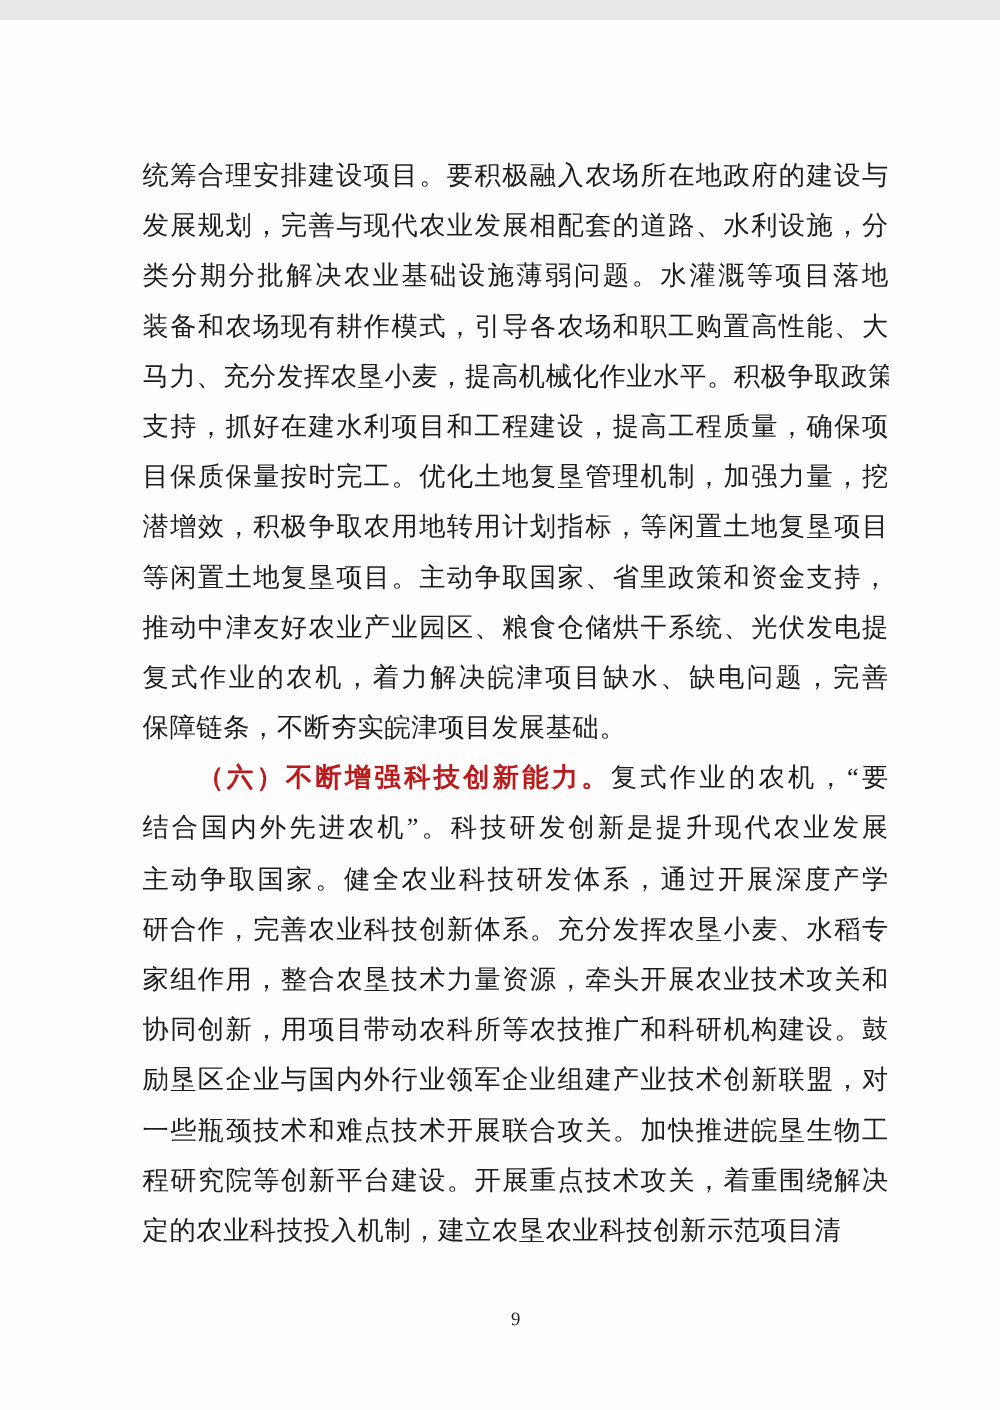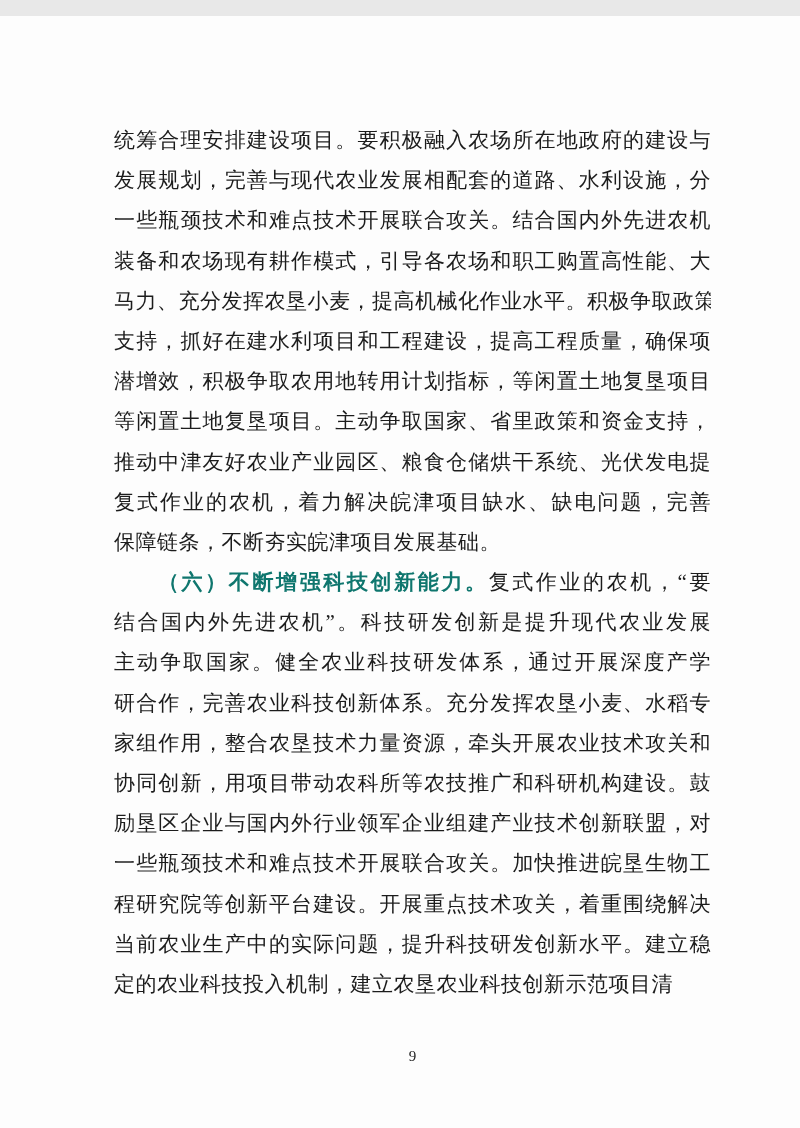--- a/index.html
+++ b/index.html
@@ -35,21 +35,21 @@
   }
   .line.no-justify {
     text-align: right;
     text-align-last: left;
   }
   .line.indent {
     text-indent: 44px;
   }
   .line .bold {
     font-weight: 700;
-    color: #0f766e;
+    color: #b91c1c;
     font-family: Liberation Serif, serif;
   }
   .page-number {
     position: absolute;
     left: 114px;
     top: 1028px;
     width: 597px;
     height: 24px;
     line-height: 24px;
     text-align: center;
@@ -58,35 +58,35 @@
     font-family: "Liberation Serif", "DejaVu Serif", serif;
   }
 </style>
 </head>
 <body>
 
 <div class="page">
   <div class="text-block" id="text-block">
       <div class="line">统筹合理安排建设项目。要积极融入农场所在地政府的建设与</div>
       <div class="line">发展规划，完善与现代农业发展相配套的道路、水利设施，分</div>
-      <div class="line">一些瓶颈技术和难点技术开展联合攻关。结合国内外先进农机</div>
+      <div class="line">类分期分批解决农业基础设施薄弱问题。水灌溉等项目落地</div>
       <div class="line">装备和农场现有耕作模式，引导各农场和职工购置高性能、大</div>
       <div class="line">马力、充分发挥农垦小麦，提高机械化作业水平。积极争取政策</div>
       <div class="line">支持，抓好在建水利项目和工程建设，提高工程质量，确保项</div>
+      <div class="line">目保质保量按时完工。优化土地复垦管理机制，加强力量，挖</div>
       <div class="line">潜增效，积极争取农用地转用计划指标，等闲置土地复垦项目</div>
       <div class="line">等闲置土地复垦项目。主动争取国家、省里政策和资金支持，</div>
       <div class="line">推动中津友好农业产业园区、粮食仓储烘干系统、光伏发电提</div>
       <div class="line">复式作业的农机，着力解决皖津项目缺水、缺电问题，完善</div>
       <div class="line no-justify">保障链条，不断夯实皖津项目发展基础。</div>
       <div class="line indent"><span class="bold">（六）不断增强科技创新能力。</span><span class="">复式作业的农机，“要</span></div>
       <div class="line">结合国内外先进农机”。科技研发创新是提升现代农业发展</div>
       <div class="line">主动争取国家。健全农业科技研发体系，通过开展深度产学</div>
       <div class="line">研合作，完善农业科技创新体系。充分发挥农垦小麦、水稻专</div>
       <div class="line">家组作用，整合农垦技术力量资源，牵头开展农业技术攻关和</div>
       <div class="line">协同创新，用项目带动农科所等农技推广和科研机构建设。鼓</div>
       <div class="line">励垦区企业与国内外行业领军企业组建产业技术创新联盟，对</div>
       <div class="line">一些瓶颈技术和难点技术开展联合攻关。加快推进皖垦生物工</div>
       <div class="line">程研究院等创新平台建设。开展重点技术攻关，着重围绕解决</div>
-      <div class="line">当前农业生产中的实际问题，提升科技研发创新水平。建立稳</div>
       <div class="line no-justify">定的农业科技投入机制，建立农垦农业科技创新示范项目清</div>
     </div>
   <div class="page-number">9</div>
 </div>
 
 </body></html>

